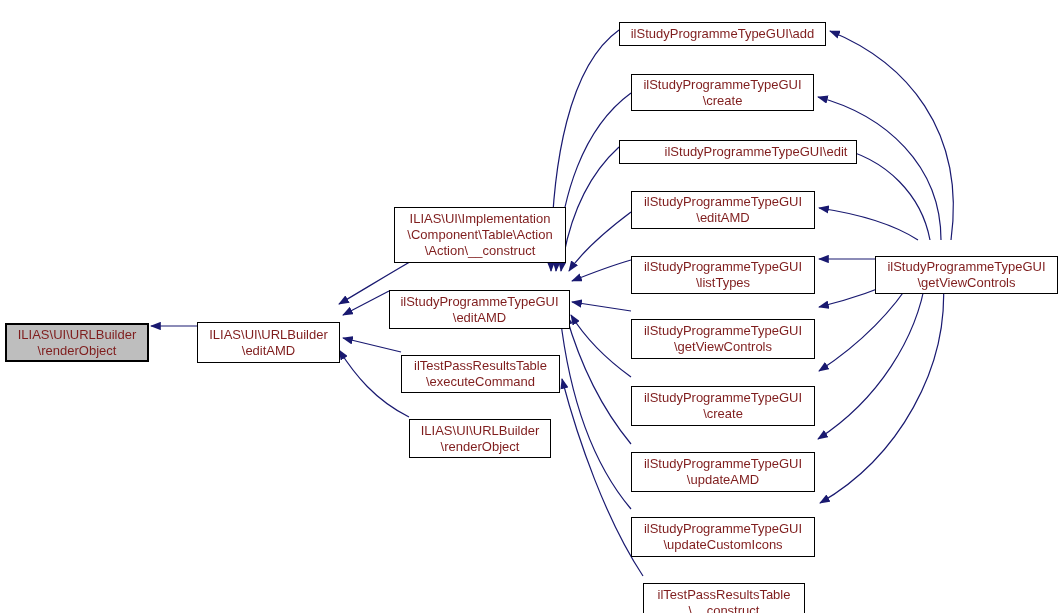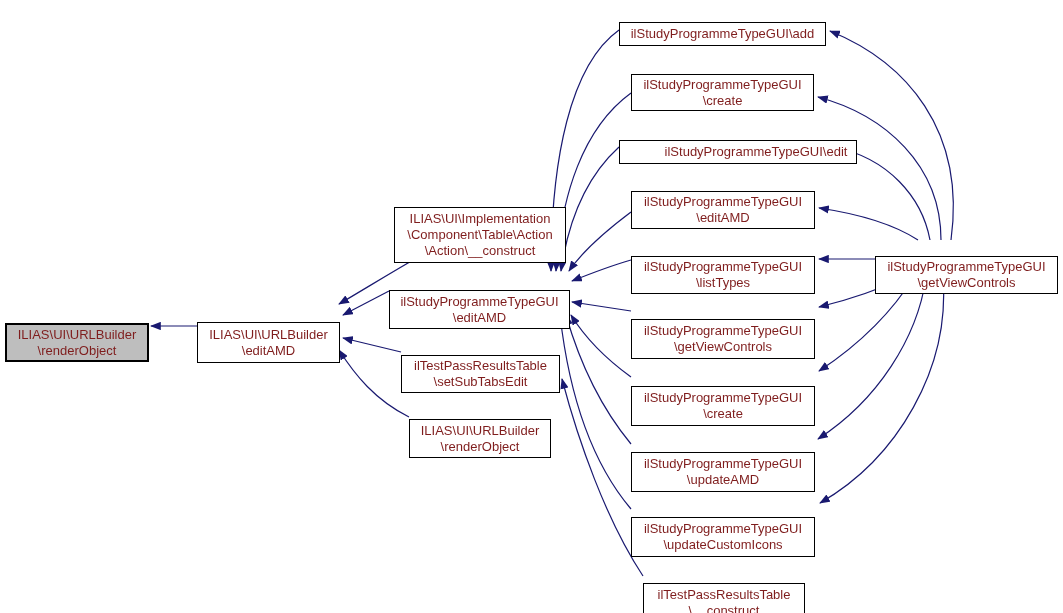--- a/index.html
+++ b/index.html
@@ -80,21 +80,21 @@
         <span>ILIAS\UI\Implementation</span>
         <span>\Component\Table\Action</span>
         <span>\Action\__construct</span>
       </div>
       <div class="node" style="left: 389px; top: 274px; width: 181px; height: 39px;">
         <span>ilStudyProgrammeTypeGUI</span>
         <span>\editAMD</span>
       </div>
       <div class="node" style="left: 401px; top: 339px; width: 159px; height: 38px;">
         <span>ilTestPassResultsTable</span>
-        <span>\setSubTabsEdit</span>
+        <span>\executeCommand</span>
       </div>
       <div class="node" style="left: 409px; top: 403px; width: 142px; height: 39px;">
         <span>ILIAS\UI\URLBuilder</span>
         <span>\renderObject</span>
       </div>
       <div class="node" style="left: 619px; top: 6px; width: 207px; height: 24px;">
         <span>ilStudyProgrammeTypeGUI\add</span>
       </div>
       <div class="node" style="left: 631px; top: 58px; width: 183px; height: 37px;">
         <span>ilStudyProgrammeTypeGUI</span>

